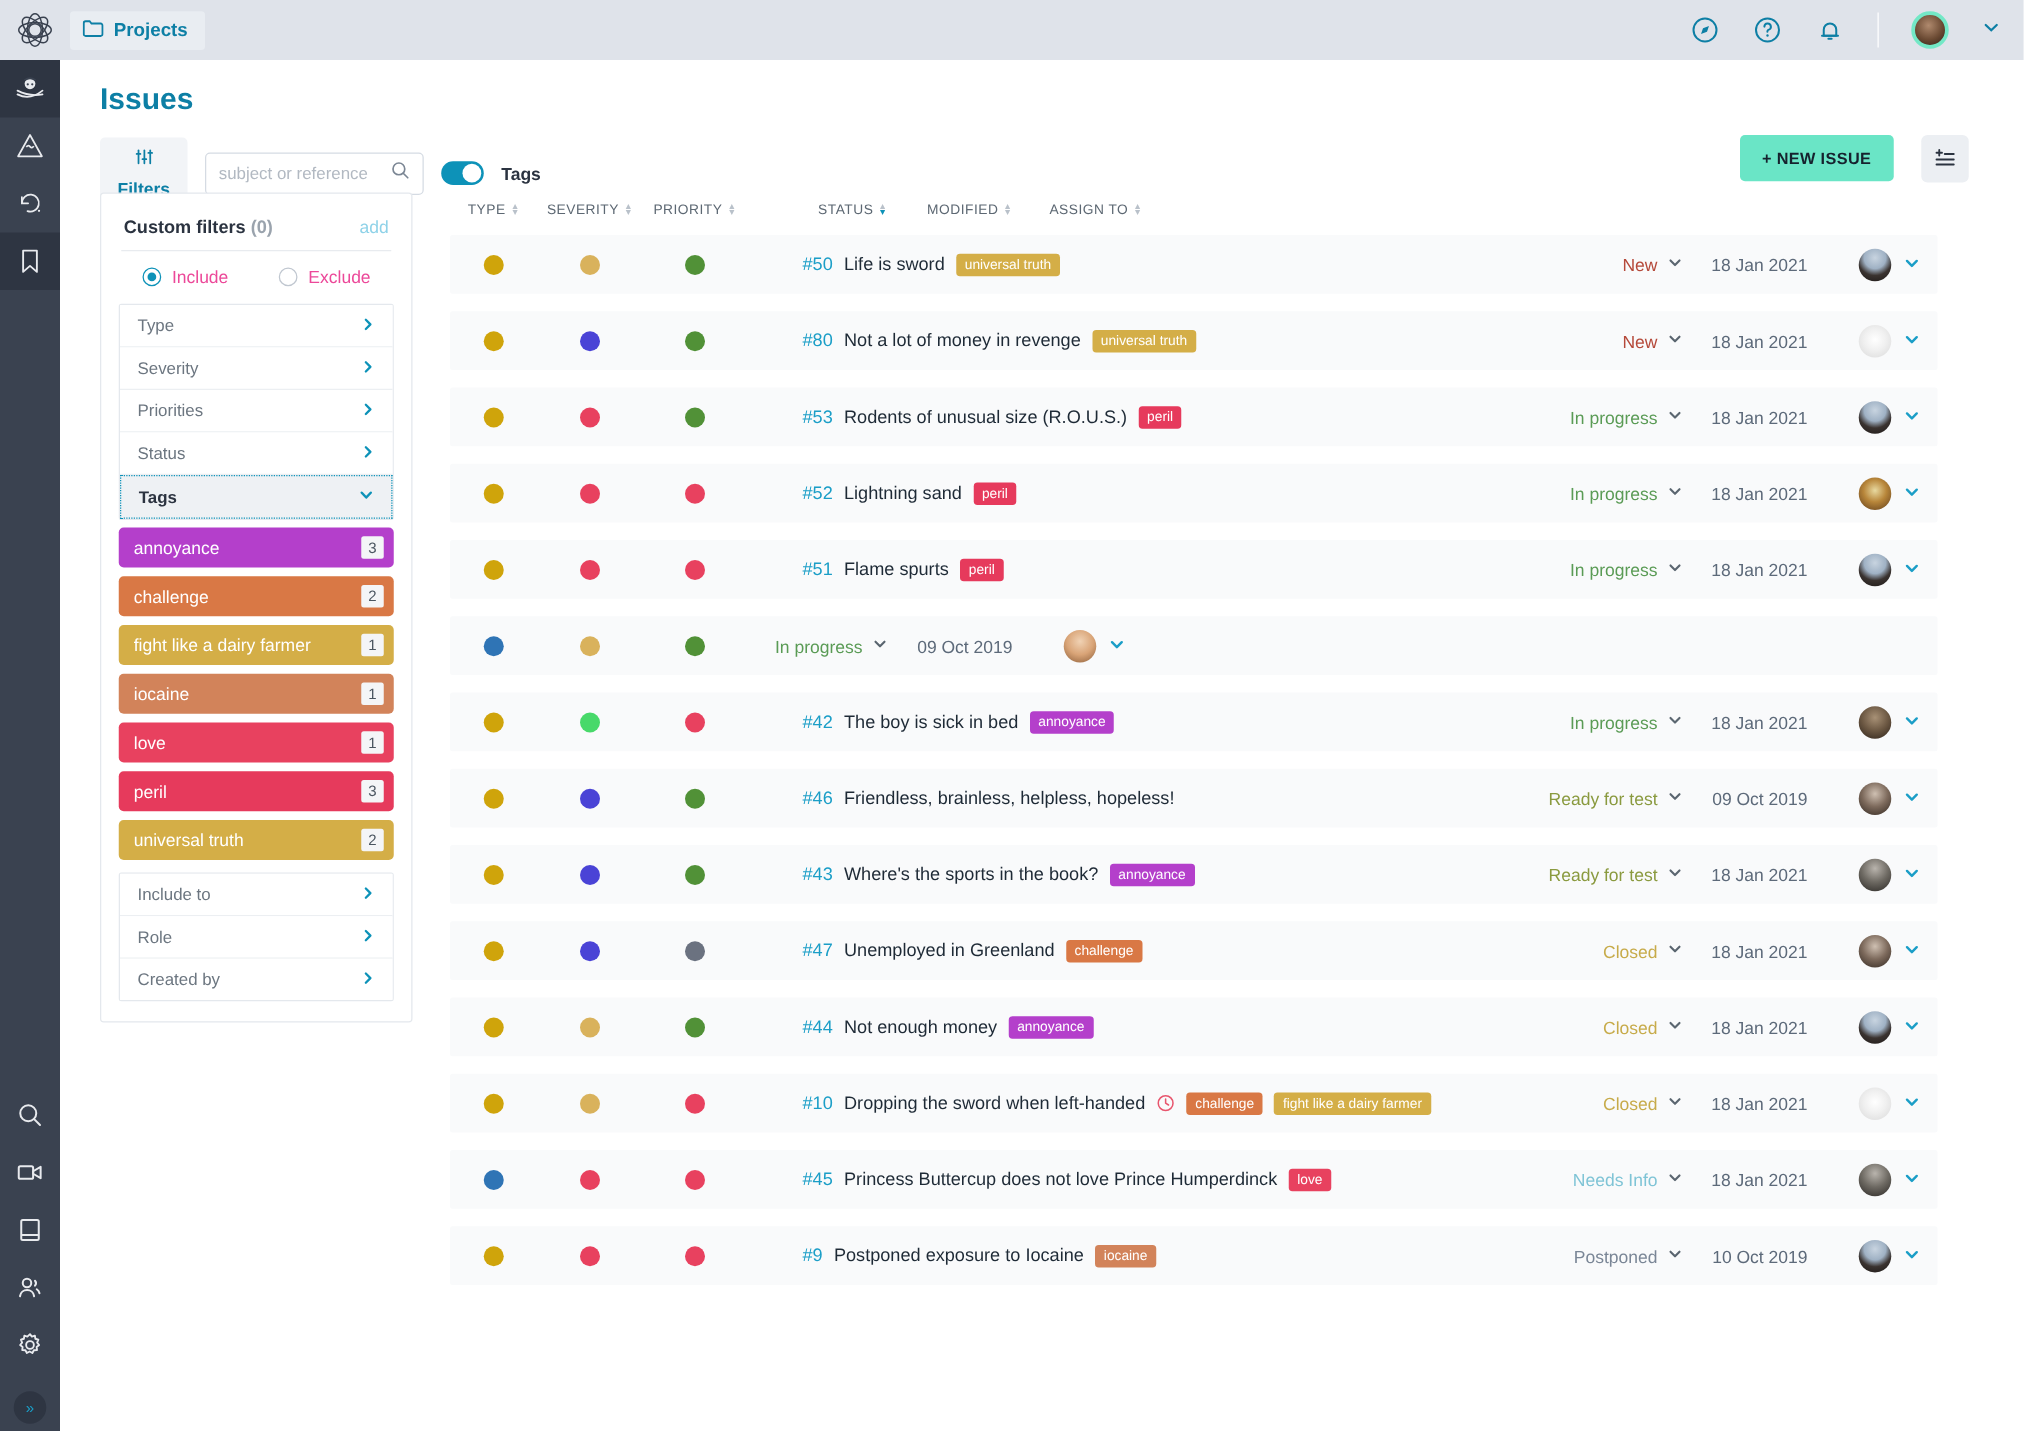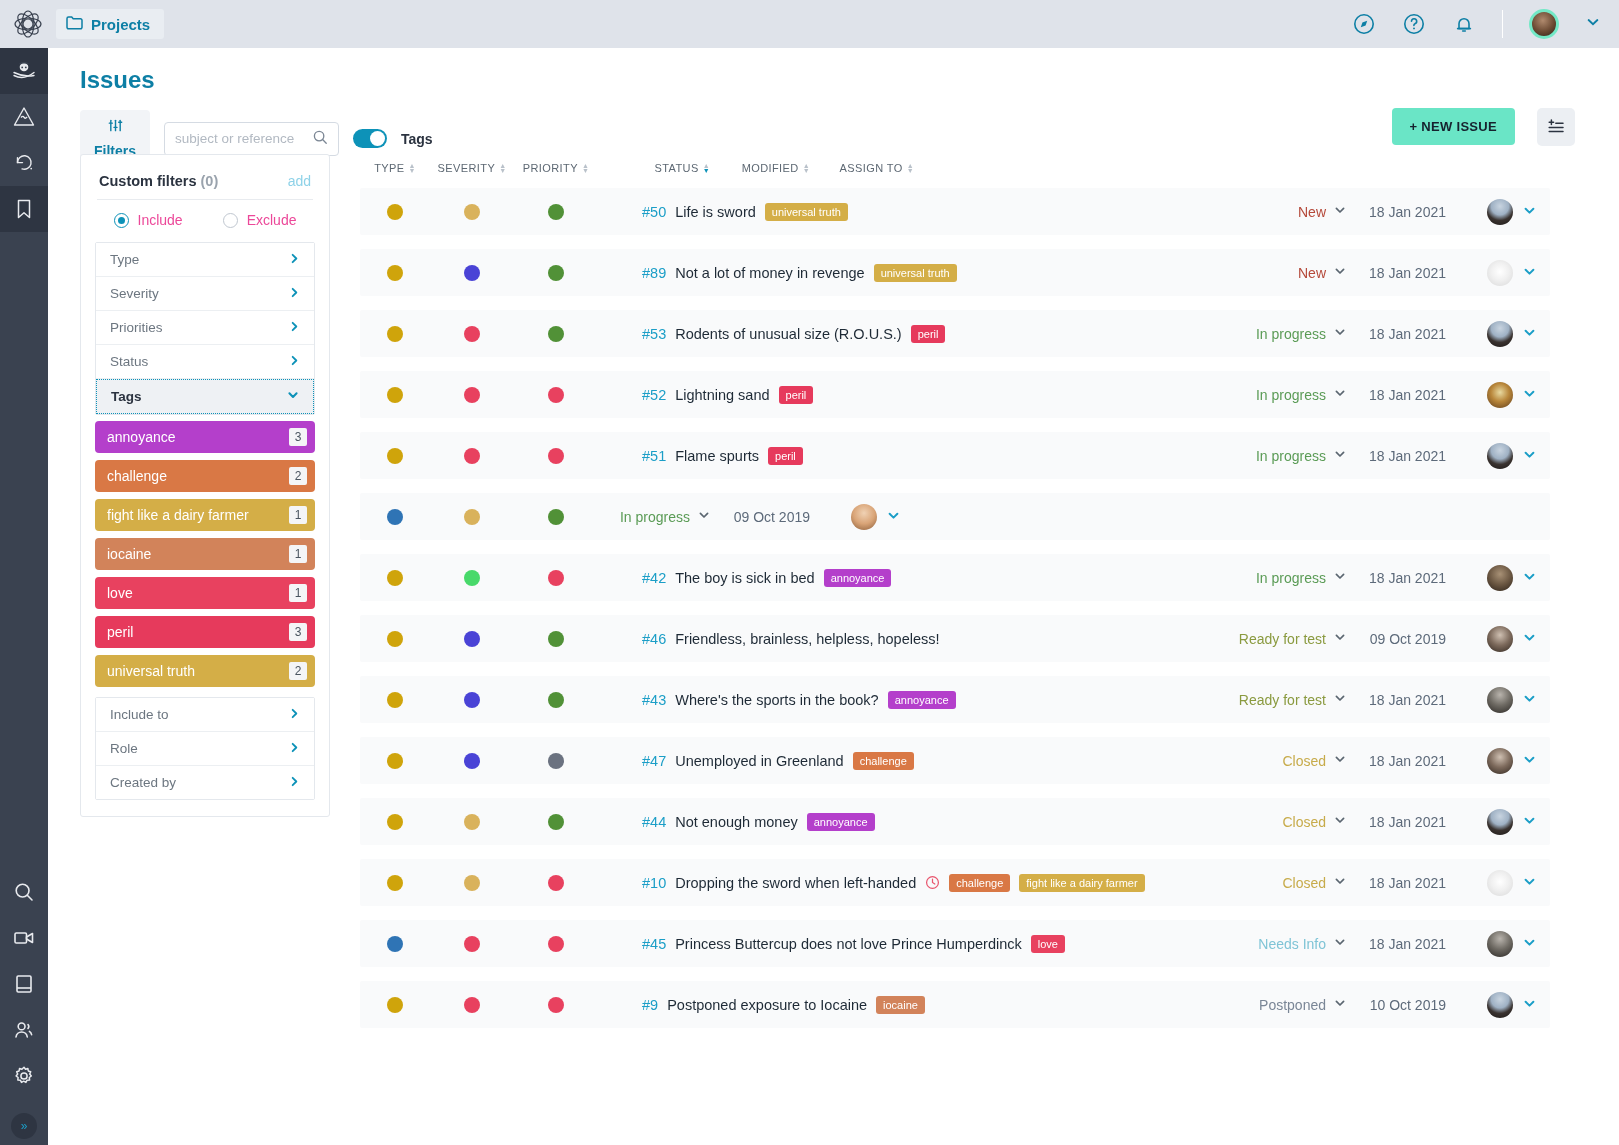--- a/index.html
+++ b/index.html
@@ -542,21 +542,21 @@
               <span class="dot-c" style="background:#cfa40b"></span>
             </div>
             <div class="cell col-sev">
               <span class="dot-c" style="background:#4a43d6"></span>
             </div>
             <div class="cell col-pri">
               <span class="dot-c" style="background:#519137"></span>
             </div>
             <div class="cell col-issue">
               <div class="issue-cell">
-                <span class="issue-num">#89</span>
+                <span class="issue-num">#80</span>
                 <span class="issue-title">Not a lot of money in revenge</span>
                 <span class="tag-chip" style="background:#d4ae47">universal truth</span>
               </div>
             </div>
             <div class="cell col-status">
               <span class="status-txt" style="color:#b5493a">New</span>
               <span class="chev-sm"><svg width="12" height="12" viewBox="0 0 12 12" fill="none" stroke="#5b6670" stroke-width="1.7" stroke-linecap="round" stroke-linejoin="round">
                   <path d="M2.4 4.4 L6 8 L9.6 4.4"></path>
                 </svg></span>
             </div>

